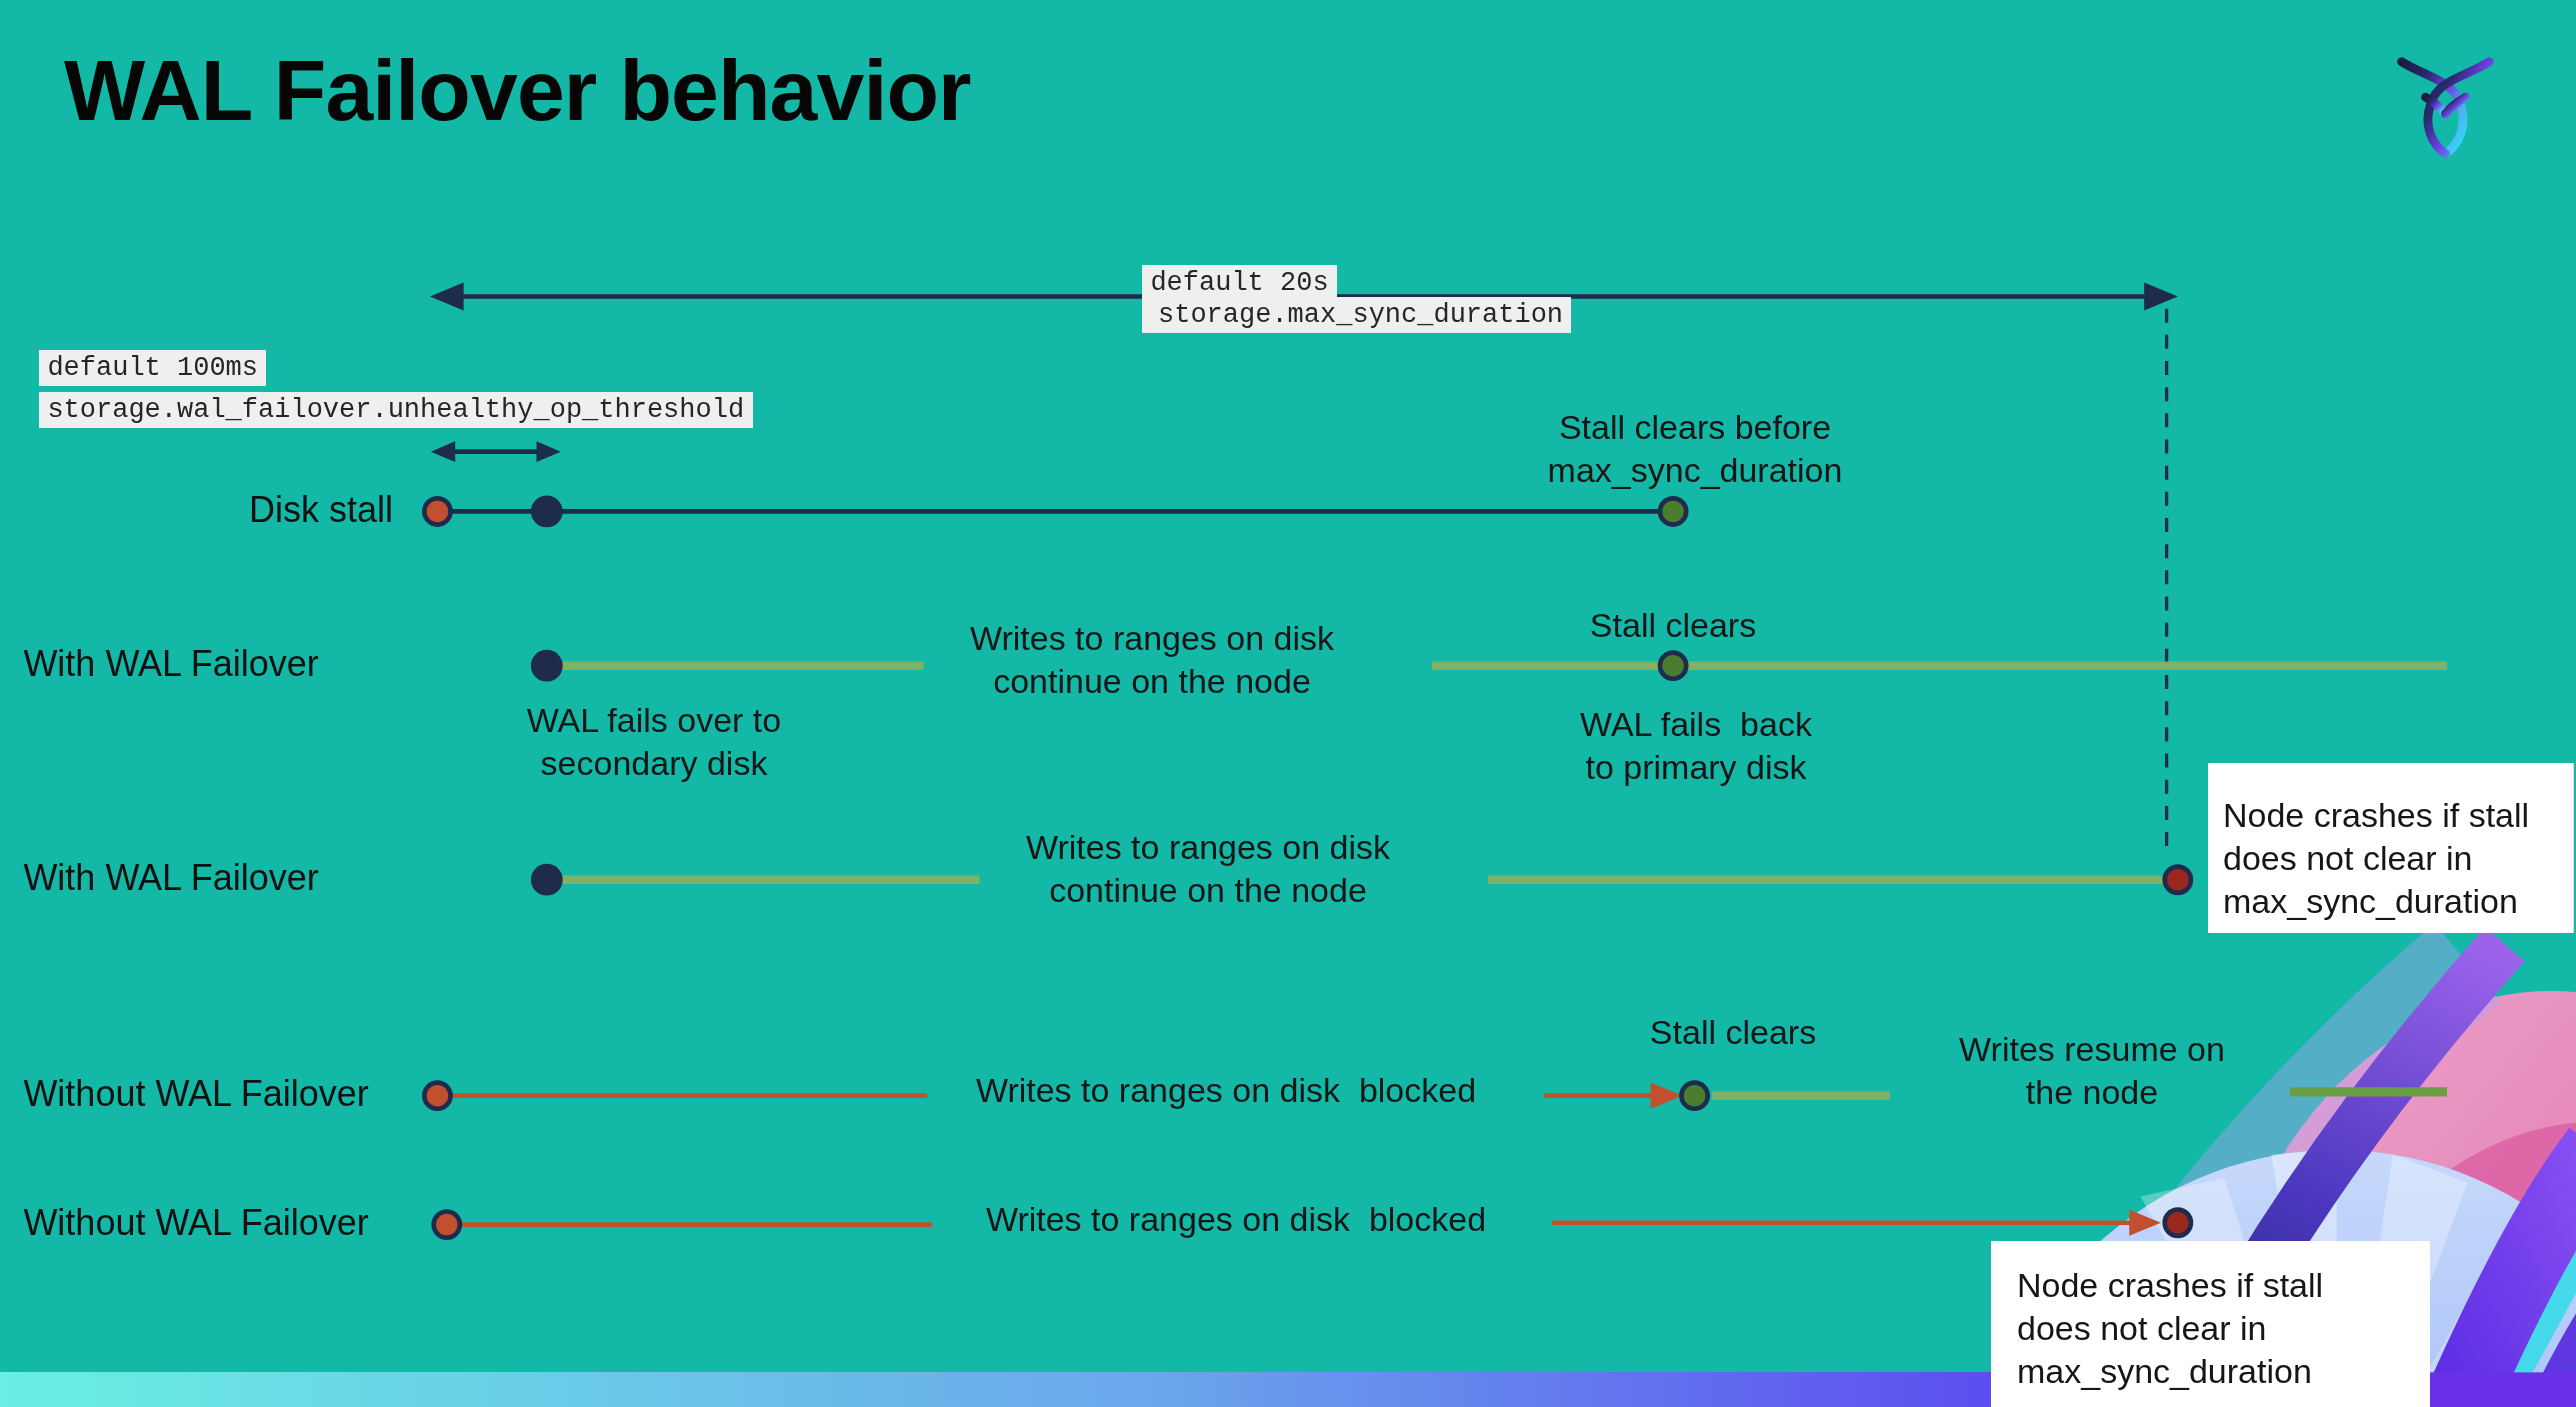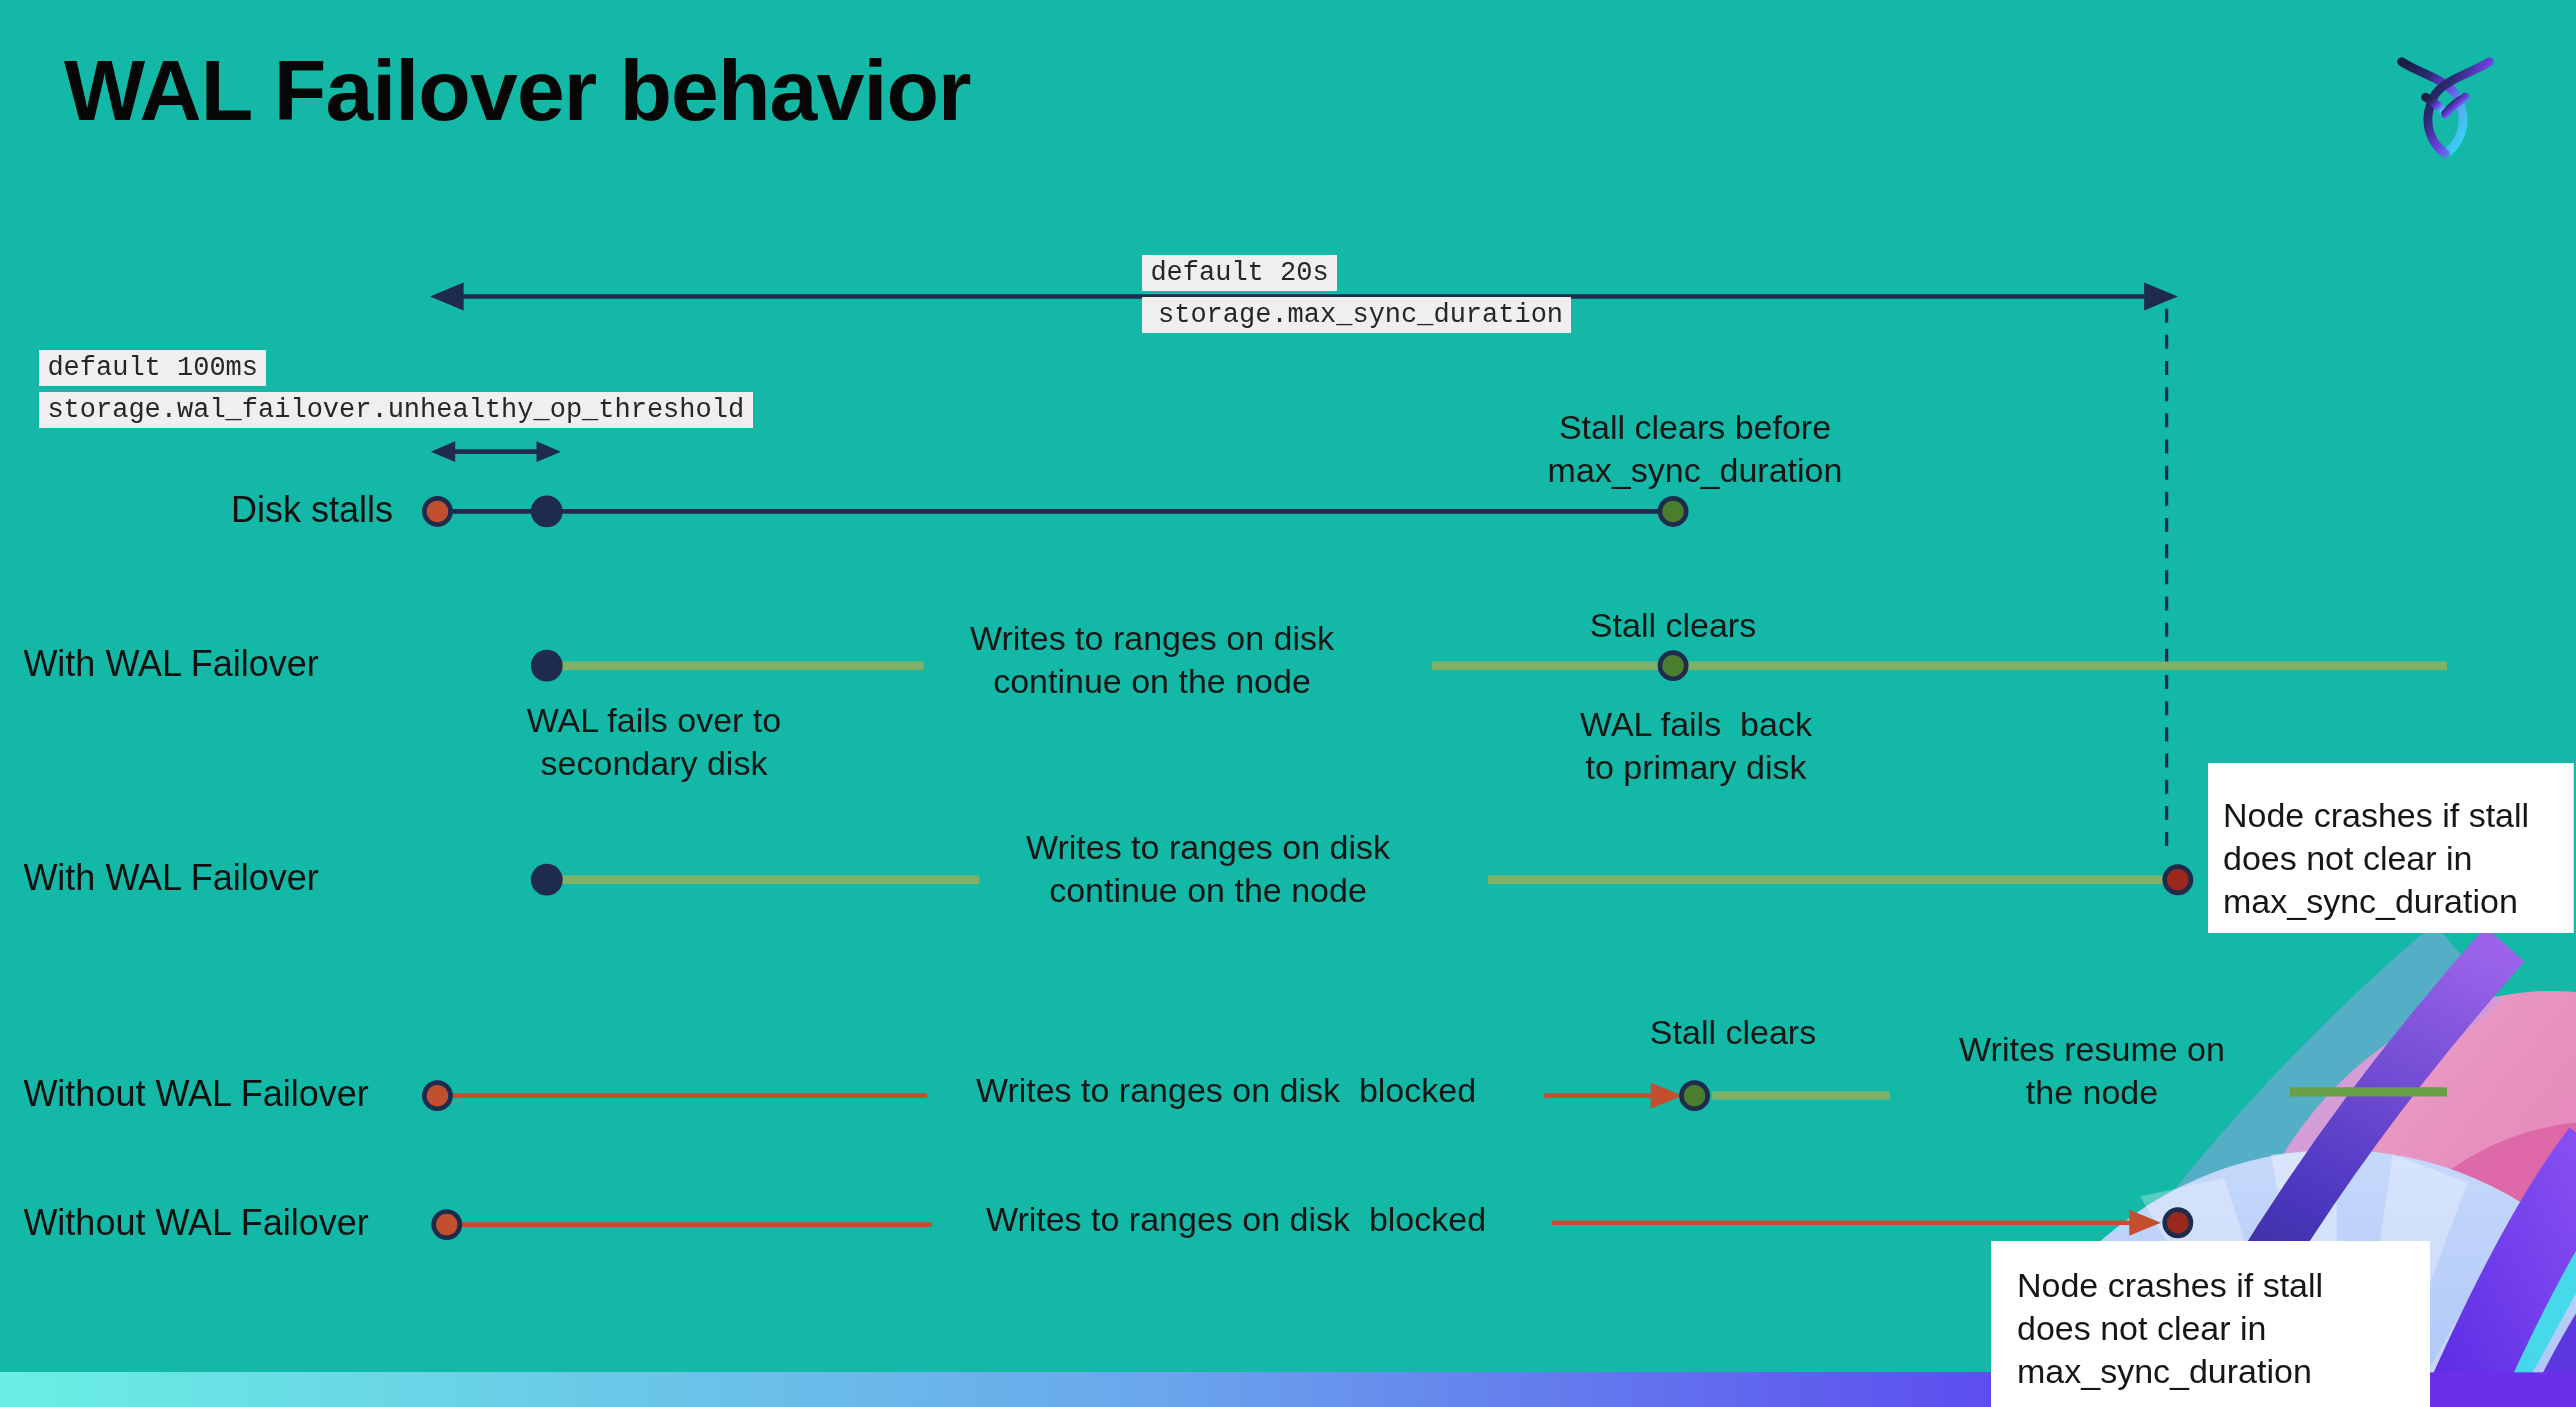--- a/index.html
+++ b/index.html
@@ -122,26 +122,26 @@
       <path d="M 8 16 C 30 30 58 34 64 56 C 72 78 62 96 50 104"></path>
       <path d="M 92 16 C 70 30 42 34 36 56 C 28 78 38 96 50 104"></path>
       <path d="M 50 103 L 50 64"></path>
       <path d="M 50 66 C 44 58 38 54 31 50"></path>
       <path d="M 50 66 C 56 58 62 54 69 50"></path>
     </g>
   </svg>
 
   <div class="abs title txt">WAL Failover behavior</div>
 
-  <div class="abs code txt" style="left:1142px;top:255px;">default 20s</div>
+  <div class="abs code txt" style="left:1142px;top:265px;">default 20s</div>
   <div class="abs code txt" style="left:1142px;top:297px;padding-left:16px;">storage.max_sync_duration</div>
   <div class="abs code txt" style="left:39px;top:350px;">default 100ms</div>
   <div class="abs code txt" style="left:39px;top:392px;">storage.wal_failover.unhealthy_op_threshold</div>
 
-  <div class="abs row-label right txt" style="left:150px;top:487px;width:243px;">Disk stalls</div>
+  <div class="abs row-label right txt" style="left:150px;top:487px;width:243px;">Disk stall</div>
   <div class="abs row-label txt" style="left:23.4px;top:641px;">With WAL Failover</div>
   <div class="abs row-label txt" style="left:23.4px;top:855px;">With WAL Failover</div>
   <div class="abs row-label txt" style="left:23.4px;top:1071px;">Without WAL Failover</div>
   <div class="abs row-label txt" style="left:23.4px;top:1200px;">Without WAL Failover</div>
 
   <div class="abs note center txt" style="left:1695px;top:406px;">Stall clears before
 max_sync_duration</div>
 
   <div class="abs note center txt" style="left:1152px;top:617px;">Writes to ranges on disk
 continue on the node</div>

